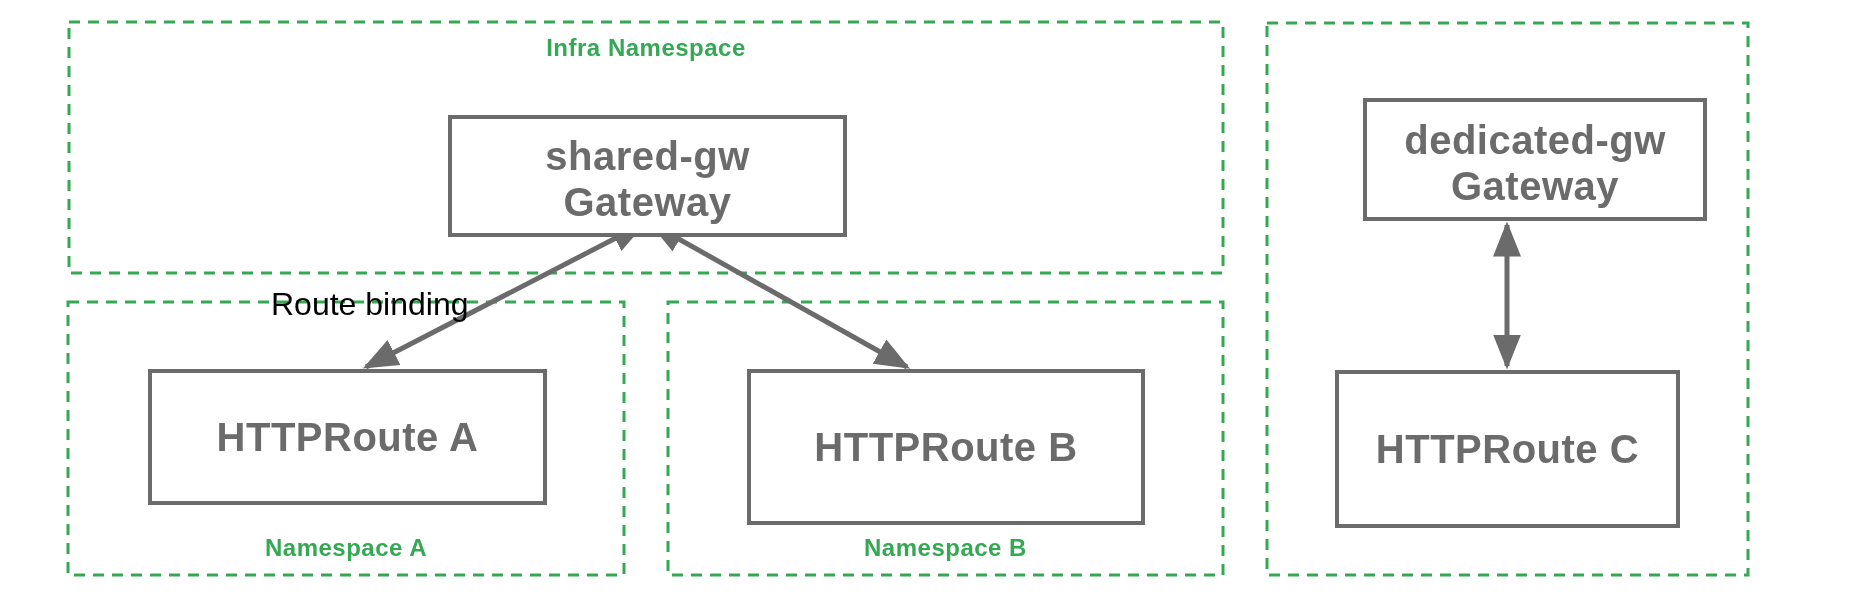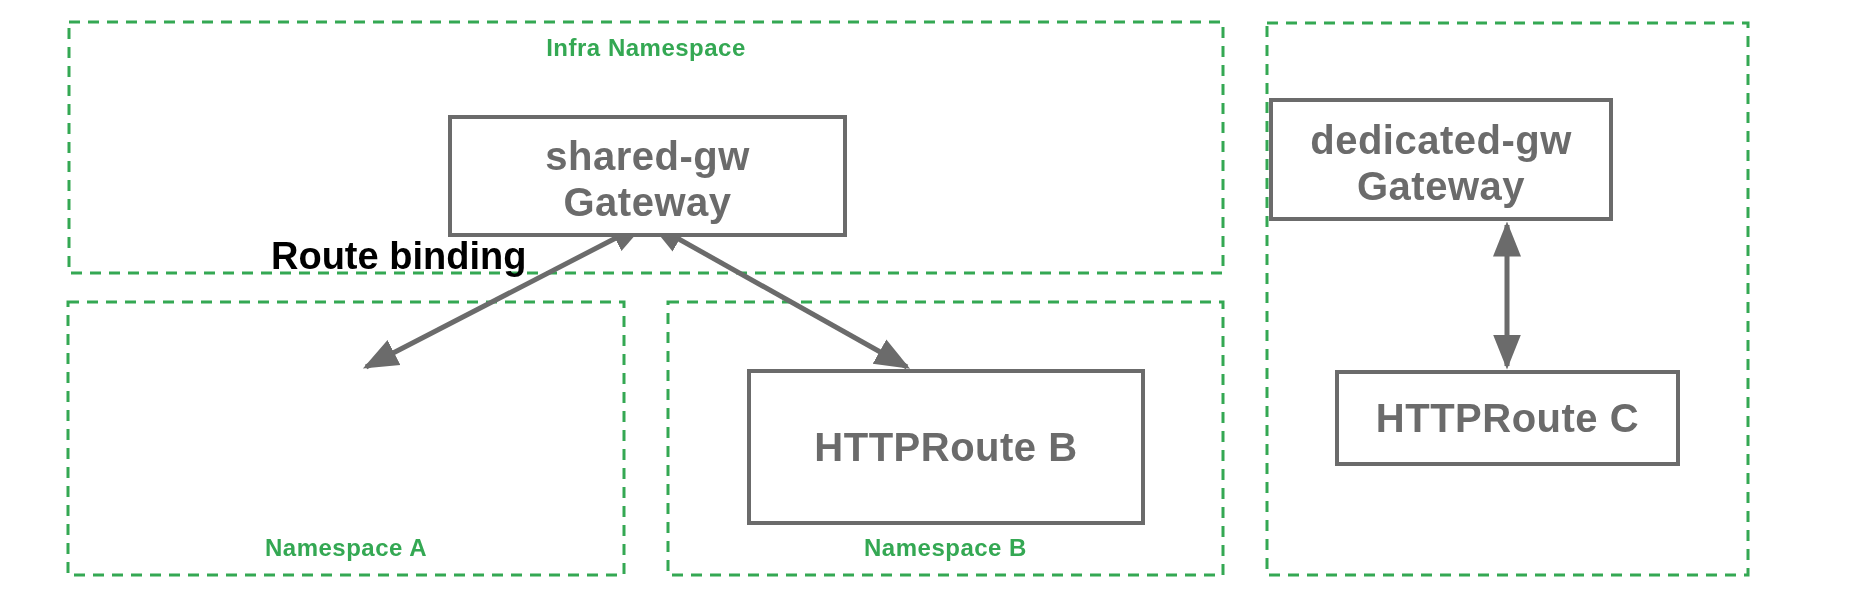--- a/index.html
+++ b/index.html
@@ -54,23 +54,24 @@
     text-align: center;
     color: #34a853;
     font-weight: 700;
     font-size: 24px;
     line-height: 42px;
     letter-spacing: 0.5px;
   }
   .annotation {
     position: absolute;
     color: #000000;
-    font-weight: 700;
-    font-size: 38px;
+    font-weight: 400;
+    font-size: 32px;
     line-height: 36px;
+    margin-top: 48px;
   }
 </style>
 </head>
 <body>
 
 <div class="canvas">
 
   <svg class="overlay" viewBox="0 0 1860 600" aria-hidden="true">
     <defs>
       <marker id="ah" viewBox="0 0 10 10" refX="9" refY="5" markerWidth="7" markerHeight="7" orient="auto-start-reverse">
@@ -95,31 +96,34 @@
   <div class="ns-label" style="left:668px; top:527px; width:555px;">Namespace B</div>
 
 
   <div class="node" style="left:448px; top:98px; width:399px; height:122px; padding-top:6px;margin-top:17px;">
     <div>
       <span>shared-gw</span><br>
       <span>Gateway</span>
     </div>
   </div>
 
-  <div class="node" style="left:1269px; top:98px; width:344px; height:123px; padding-top:6px;">
+  <div class="node" style="left:1363px; top:98px; width:344px; height:123px; padding-top:6px;">
     <div>
       <span>dedicated-gw</span><br>
       <span>Gateway</span>
     </div>
   </div>
 
+  <div class="node" style="left:148px; top:369px; width:399px; height:136px;">
+    <span>HTTPRoute A</span>
+  </div>
 
   <div class="node" style="left:747px; top:369px; width:398px; height:156px;">
     <span>HTTPRoute B</span>
   </div>
 
-  <div class="node" style="left:1335px; top:370px; width:345px; height:96px;">
+  <div class="node" style="left:1335px; top:370px; width:345px; height:158px;">
     <span>HTTPRoute C</span>
   </div>
 
   <div class="annotation" style="left:271px; top:238px;">Route binding</div>
 
 </div>
 
 </body></html>

